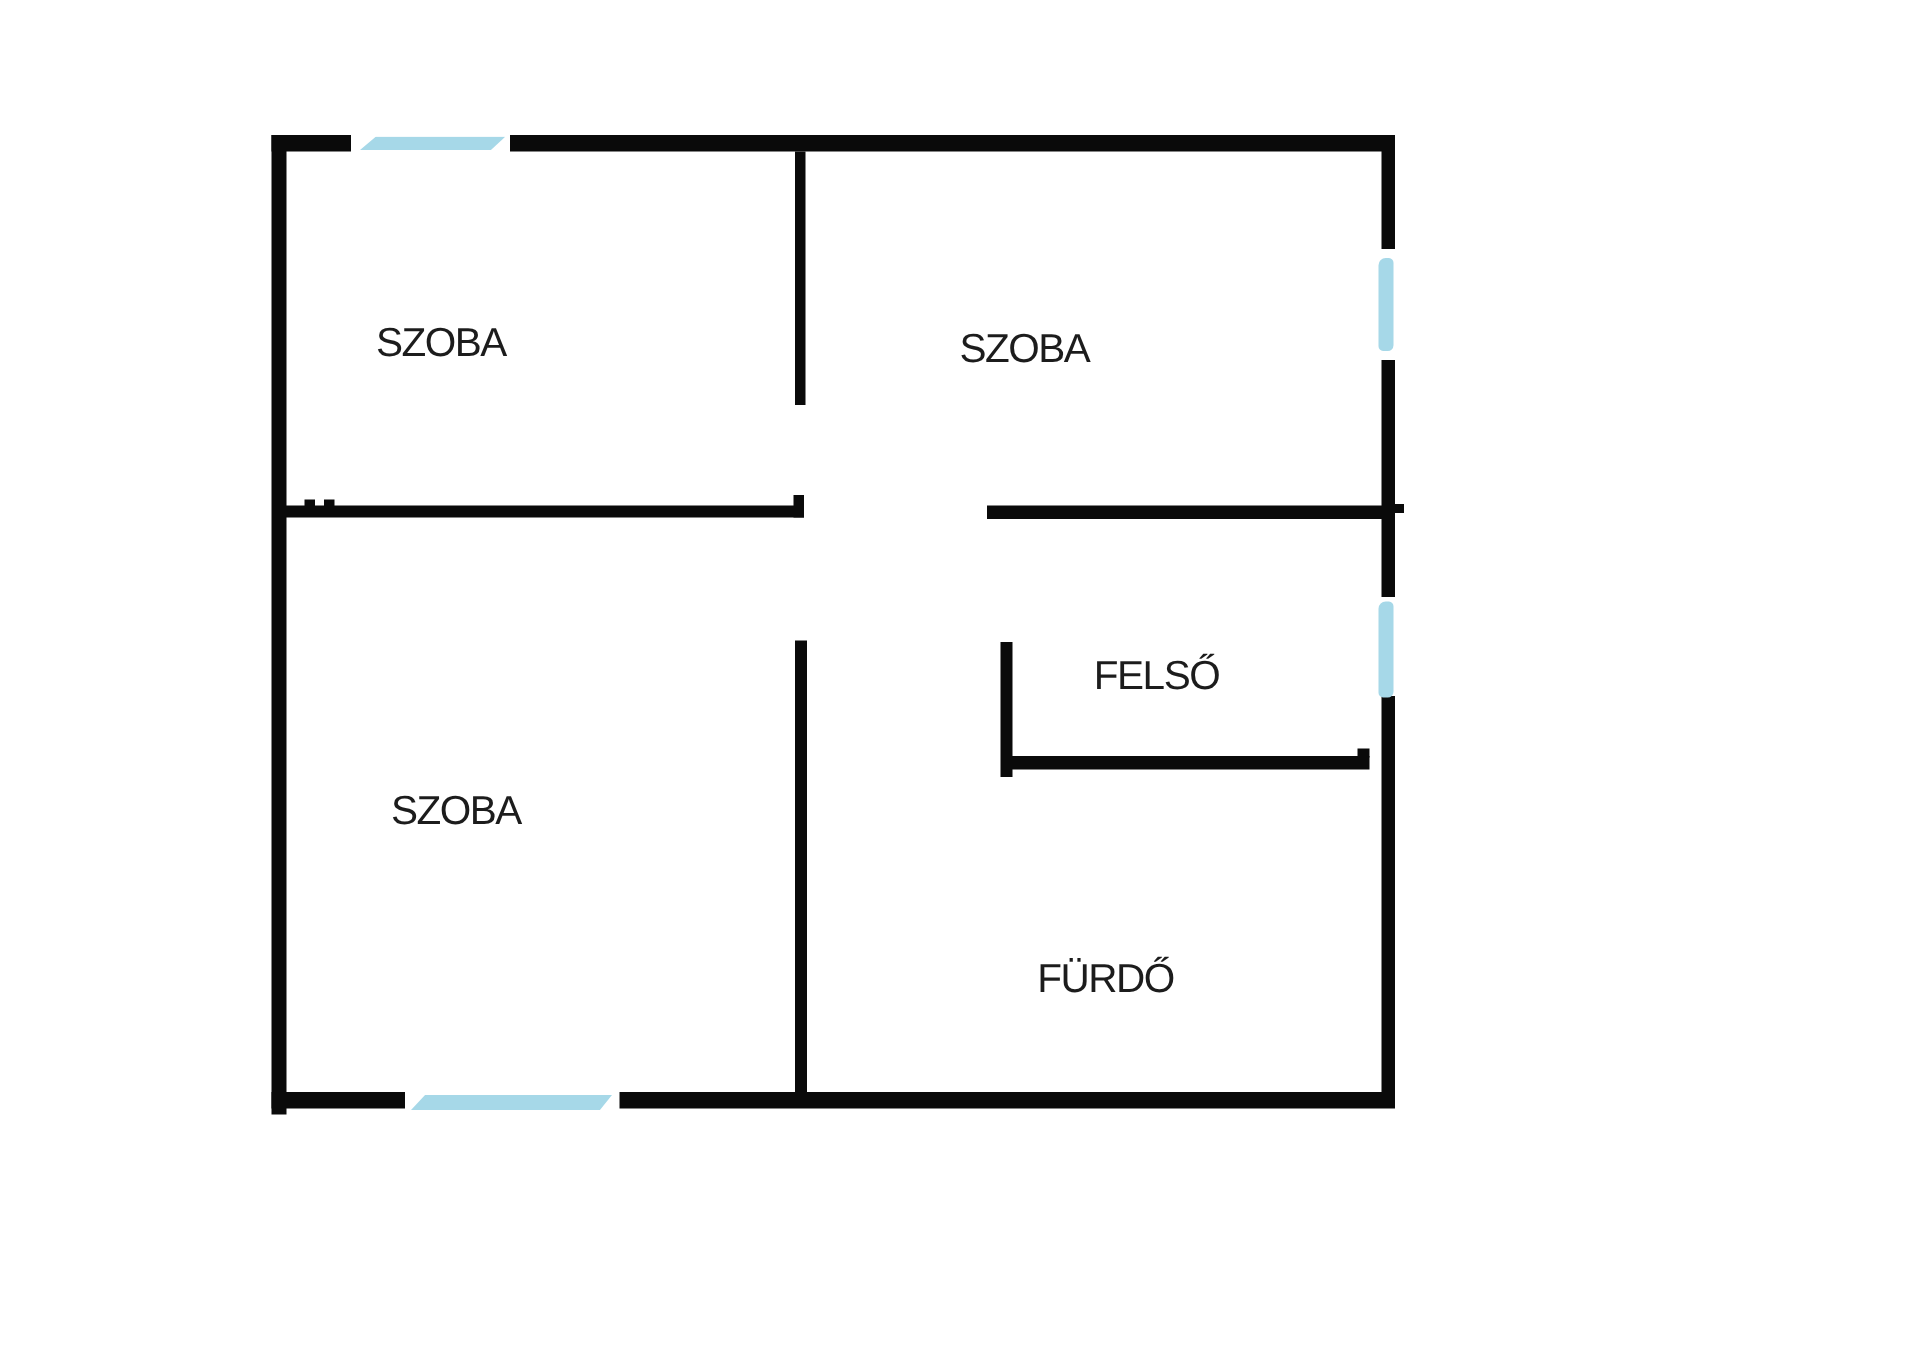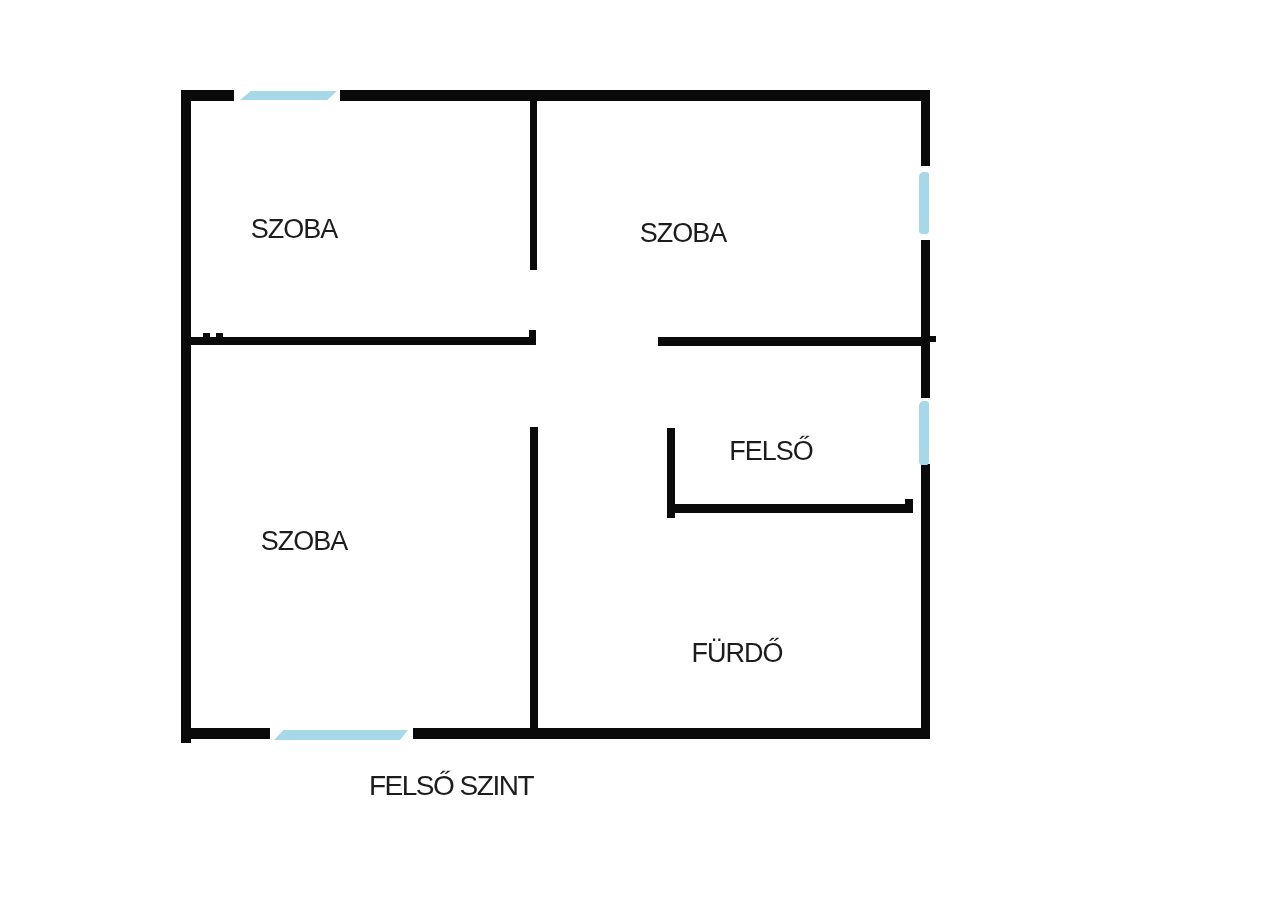--- a/index.html
+++ b/index.html
@@ -76,15 +76,14 @@
   <div class="window horiz-bottom" style="left:274px; top:730px; width:134px; height:10px;"></div>
   <div class="window vert" style="left:919px; top:172px; width:10px; height:62px;"></div>
   <div class="window vert" style="left:919px; top:401px; width:10px; height:64px;"></div>
 
   <div class="label" style="left:294px; top:229px;">SZOBA</div>
   <div class="label" style="left:683px; top:233px;">SZOBA</div>
   <div class="label" style="left:304px; top:541px;">SZOBA</div>
   <div class="label" style="left:771px; top:451px;">FELSŐ</div>
   <div class="label" style="left:737px; top:653px;">FÜRDŐ</div>
 
-  <div class="label plan-title" style="left:451px; top:786px;">FELSŐ SZINT</div>
 
 </div>
 
 </body></html>

